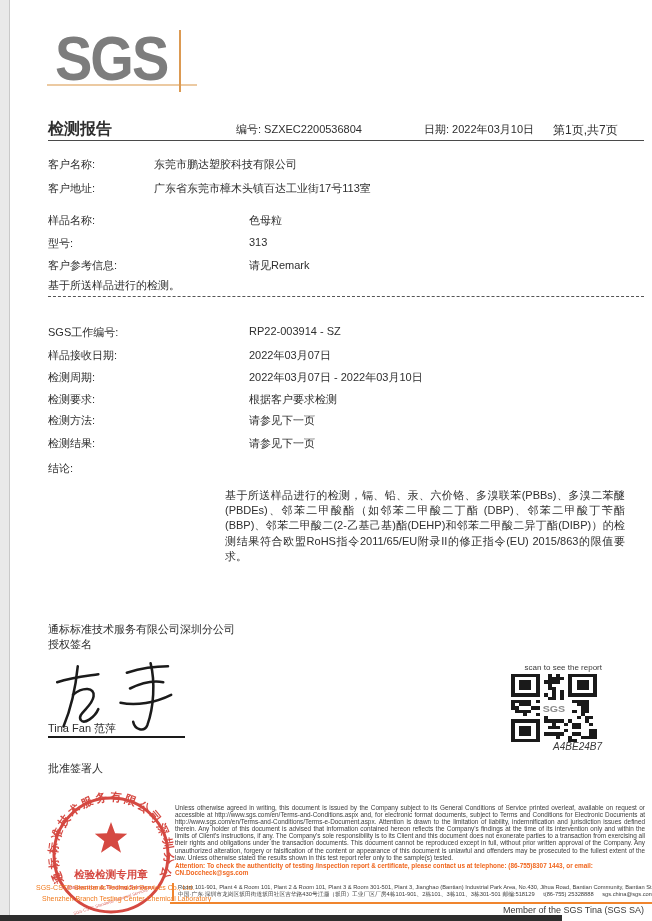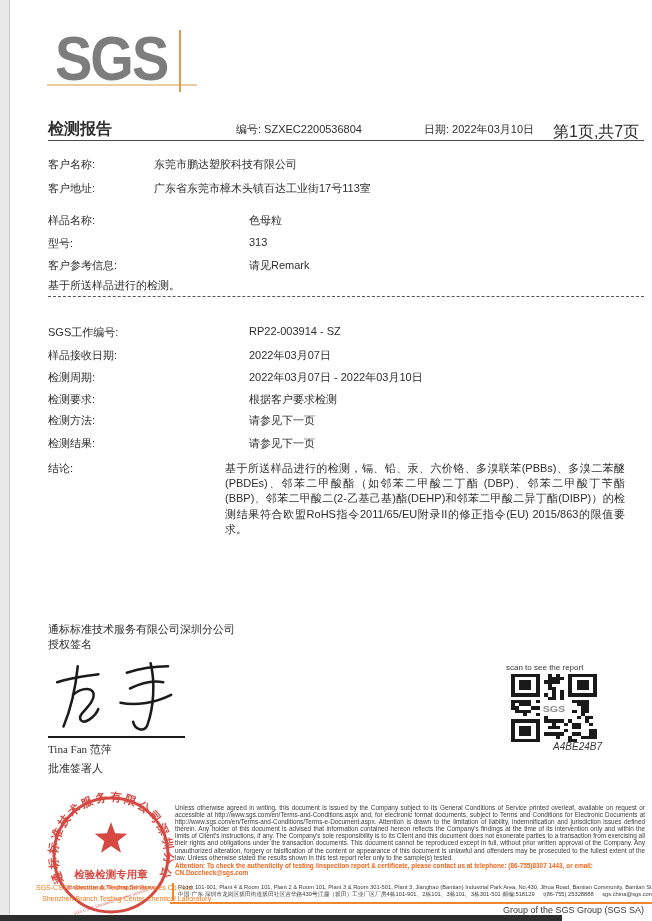--- a/index.html
+++ b/index.html
@@ -12,40 +12,40 @@
   
   .logo-text{left:55px;top:22px;font-size:56px;font-weight:bold;color:#7d7d7d;
              letter-spacing:-2px;transform:scaleY(1.12);transform-origin:top left;}
   .logo-hline{left:47px;top:84px;width:150px;height:2px;background:#eccaa2;}
   .logo-vline{left:179px;top:30px;width:2px;height:62px;background:#dc9a52;}
 
   
   .doc-title{left:48px;top:119px;font-size:16px;font-weight:bold;}
   .hdr-no{left:236px;top:122px;font-size:11px;}
   .hdr-date{left:424px;top:122px;font-size:11px;}
-  .hdr-page{left:553px;top:122px;font-size:16px;}
+  .hdr-page{left:553px;top:122px;font-size:12px;}
   .hdr-line{left:48px;top:140px;width:596px;height:1px;background:#4a4a4a;}
 
   .row{position:absolute;left:48px;width:596px;font-size:11px;}
   .row .lbl{position:absolute;left:0;}
   .row .val{position:absolute;left:82px;margin-left:24px;}
   .row.wide .val{left:177px;}
   .dashed-sep{left:48px;top:296px;width:596px;border-top:1px dashed #555;}
 
   .concl-lbl{left:48px;top:461px;font-size:11px;}
-  .concl-text{left:225px;top:461px;width:400px;font-size:11px;line-height:15.2px;text-align:justify;}
+  .concl-text{left:225px;top:488px;width:400px;font-size:11px;line-height:15.2px;text-align:justify;}
 
   .sig-company{left:48px;top:622px;font-size:11px;}
   .sig-auth{left:48px;top:637px;font-size:11px;}
   .sig-svg{left:50px;top:660px;}
   .sig-line{left:48px;top:736px;width:137px;height:2px;background:#1a1a1a;}
-  .sig-name{left:48px;top:742px;font-size:11px;font-family:Liberation Serif, serif;}
+  .sig-name{left:48px;top:721px;font-size:11px;}
   .sig-role{left:48px;top:761px;font-size:11px;}
 
-  .qr-caption{left:506px;top:663px;width:96px;text-align:left;font-size:8px;color:#3a3a3a;}
+  .qr-caption{left:506px;top:663px;width:96px;text-align:right;font-size:8px;color:#3a3a3a;}
   .qr-box{left:511px;top:674px;width:86px;height:68px;}
   .qr-code-text{left:506px;top:741px;width:96px;text-align:right;font-size:10px;color:#3a3a3a;font-style:italic;}
 
   
   .stamp{left:41px;top:785px;width:140px;height:140px;opacity:.88;}
   .stamp-en1{left:36px;top:884px;font-size:7px;color:#f07a1e;white-space:nowrap;}
   .stamp-en2{left:42px;top:895px;font-size:7px;color:#f07a1e;white-space:nowrap;}
 
   .legal-block{left:175px;top:804px;width:470px;}
   .legal{font-size:6.4px;line-height:7.1px;text-align:justify;color:#3c3c3c;margin:0;}
@@ -378,16 +378,16 @@
 
       </div>
       <div class="addr-row">
         <span>中国·广东·深圳市龙岗区坂田街道坂田社区吉华路430号江灏（坂田）工业厂区厂房4栋101-901、2栋101、3栋101、3栋301-501 邮编:518129</span>
         <span class="addr-right">t(86-755) 25328888</span>
         <span class="addr-right">sgs.china@sgs.com</span>
       </div>
     </div>
   </div>
   <div class="abs footer-hline"></div>
-  <div class="abs member">Group of the SGS Group (SGS SA)</div>
+  <div class="abs member">Member of the SGS Tina (SGS SA)</div>
 
   <div class="abs scan-bottom"></div>
 </div>
 
 </body></html>

